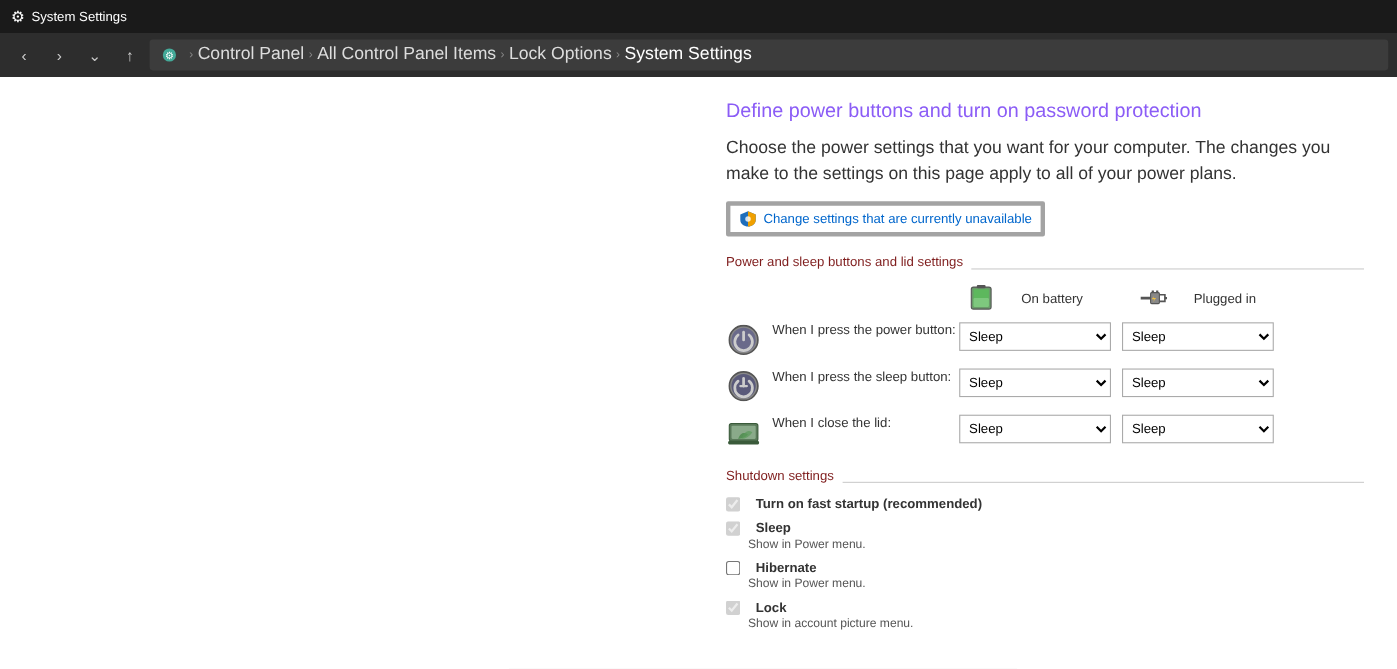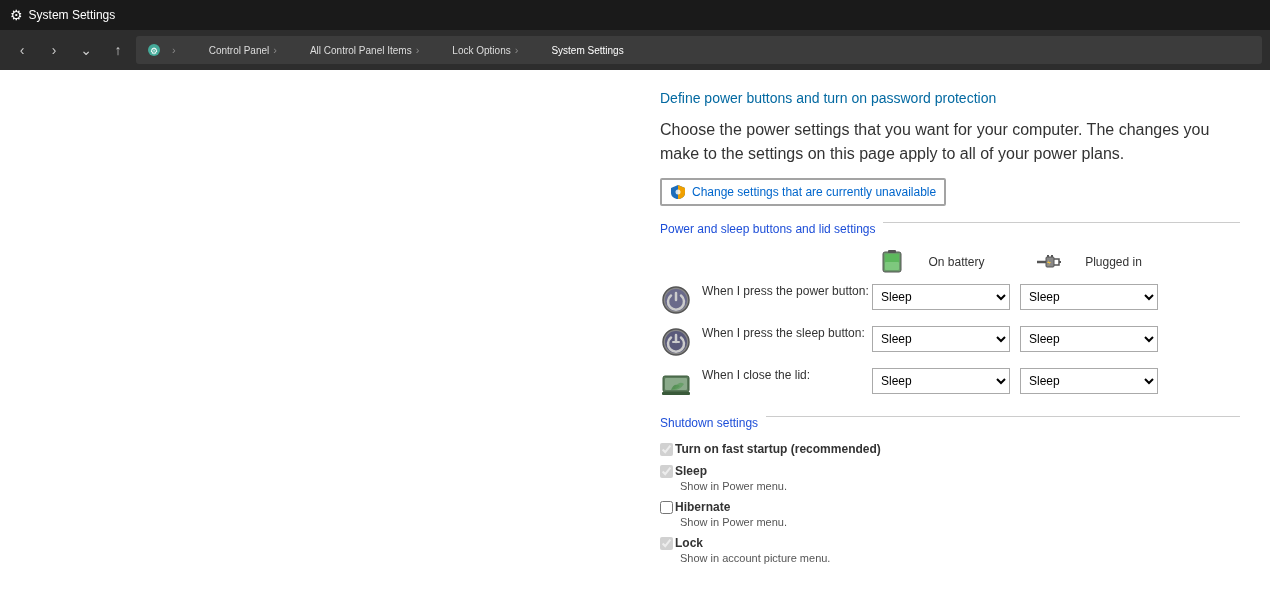--- a/index.html
+++ b/index.html
@@ -45,25 +45,24 @@
       align-items: center;
       background: #3c3c3c;
       height: 28px;
       border-radius: 3px;
       padding: 0 8px;
       flex: 1;
       gap: 0;
     }
     .breadcrumb-item {
       color: #ddd;
-      font-size: 10px;
-      cursor: pointer;
-      display: flex;
-      align-items: center;
-      margin-left: 29px;
+      font-size: 16px;
+      cursor: pointer;
+      display: flex;
+      align-items: center;
     }
     .breadcrumb-sep { color: #888; margin: 0 4px; font-size: 11px; }
     .breadcrumb-item.current { color: #fff; cursor: default; }
 
     .breadcrumb-home {
       width: 20px;
       height: 20px;
       margin-right: 4px;
       display: flex;
       align-items: center;
@@ -81,55 +80,55 @@
       width: 640px;
       min-width: 640px;
     }
 
     .right-panel {
       flex: 1;
       padding: 20px 30px 20px 20px;
     }
 
     .page-title {
-      font-size: 14px;
-      color: #0369a1;
+      font-size: 18px;
+      color: #8b5cf6;
       font-weight: normal;
       margin-bottom: 12px;
     }
 
     .description {
       font-size: 16px;
       color: #333;
       line-height: 1.5;
       margin-bottom: 12px;
     }
 
     .change-settings-link {
       display: inline-flex;
       align-items: center;
-      border: 2px solid #a3a3a3;
+      border: 4px solid #a3a3a3;
       border-radius: 2px;
       padding: 4px 8px;
       color: #0066cc;
       font-size: 12px;
       cursor: pointer;
       margin-bottom: 16px;
       background: #fff;
       text-decoration: none;
       gap: 6px;
     }
 
     
     .section-header {
       font-size: 12px;
-      color: #1d4ed8;
+      color: #7f1d1d;
       margin-bottom: 12px;
       display: flex;
-      align-items: flex-start;
+      align-items: flex-end;
       gap: 8px;
     }
     .section-header::after {
       content: '';
       flex: 1;
       height: 1px;
       background: #ccc;
     }
 
     
@@ -190,21 +189,21 @@
     
     .shutdown-section {
       margin-top: 16px;
     }
     .shutdown-item {
       margin-bottom: 8px;
     }
     .checkbox-row {
       display: flex;
       align-items: center;
-      gap: 2px;
+      gap: 14px;
       margin-bottom: 2px;
     }
     .checkbox-row input[type="checkbox"] {
       width: 13px;
       height: 13px;
       cursor: pointer;
     }
     .checkbox-label {
       font-size: 12px;
       color: #333;

